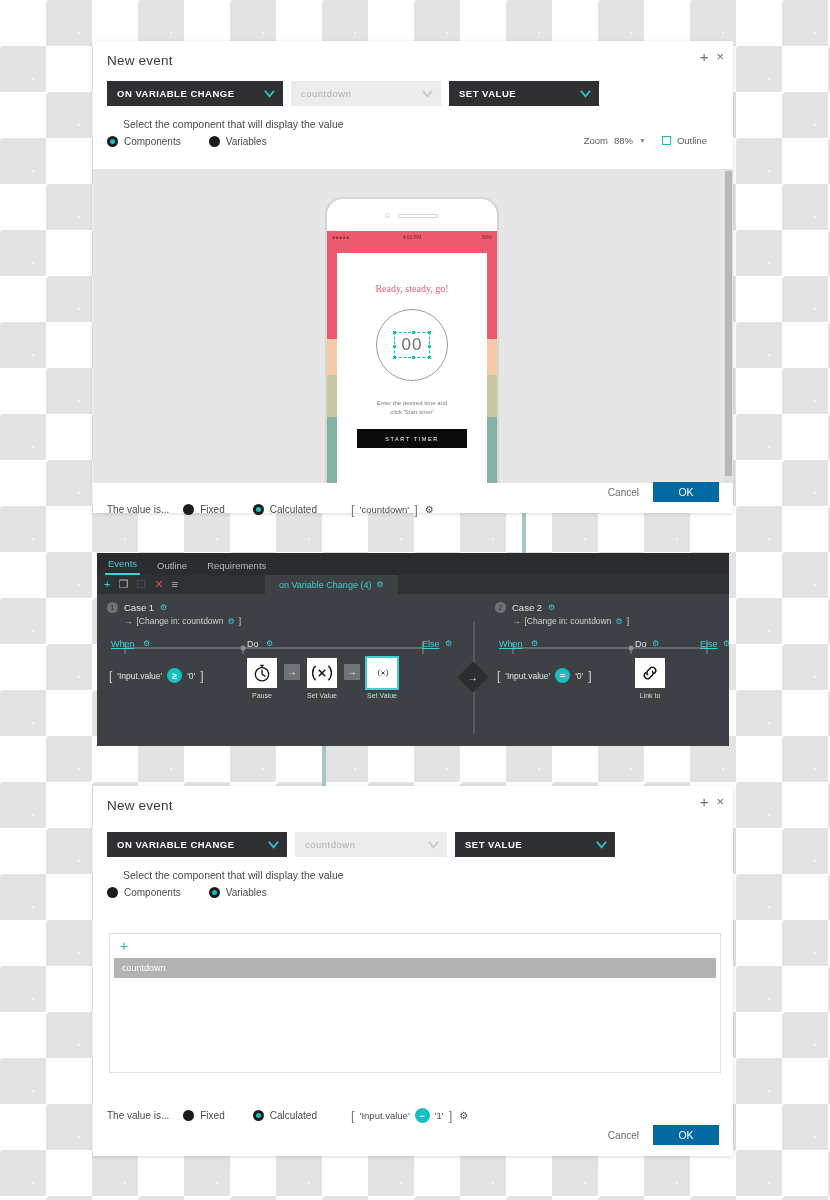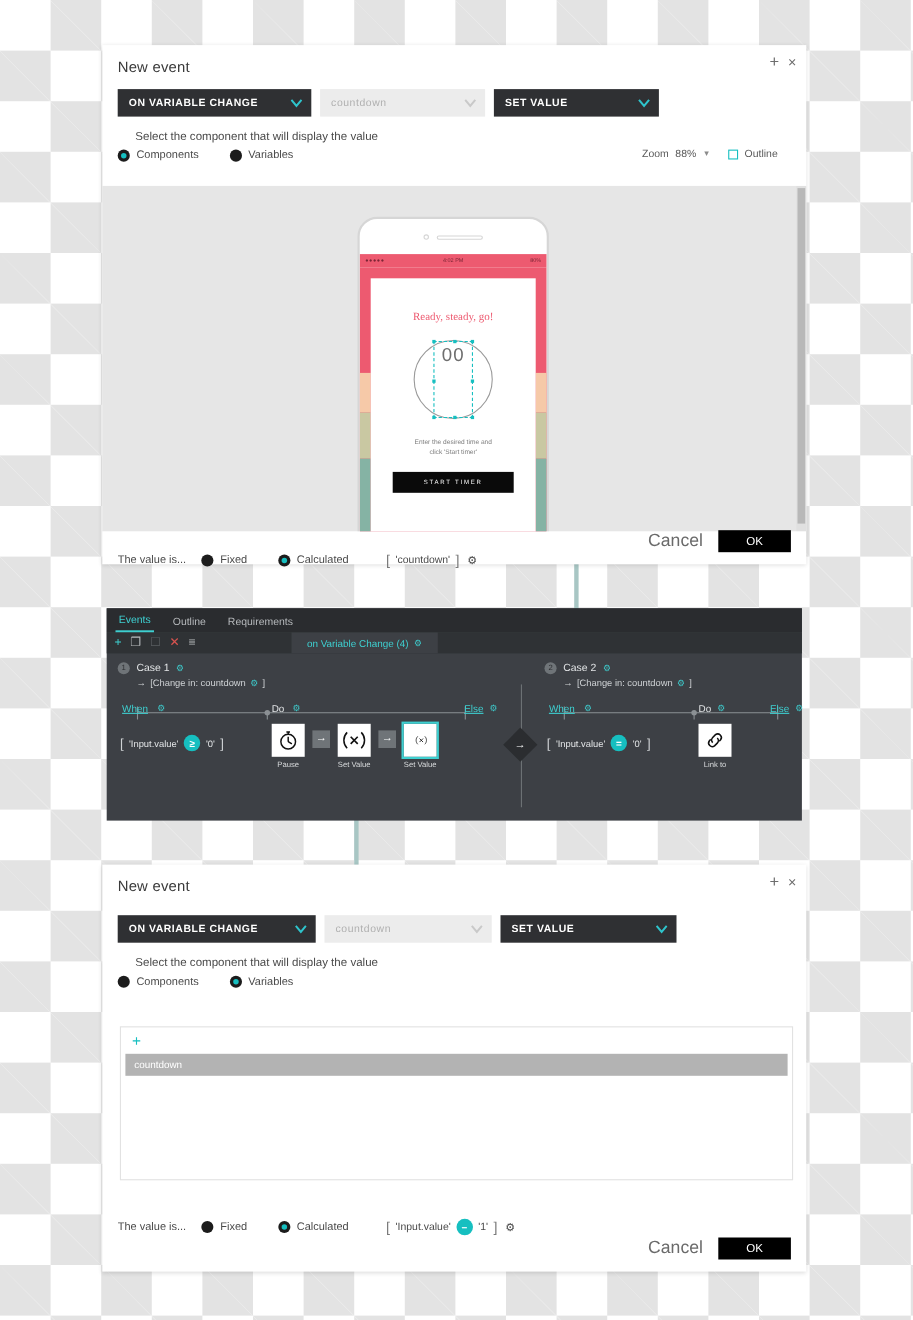--- a/index.html
+++ b/index.html
@@ -139,21 +139,21 @@
   .strip.l { left:0; } .strip.r { right:0; }
   .headline {
     position:absolute; left:0; right:0; top:30px;
     text-align:center; font-size:10px; color:#ed5a70;
     font-family:"Liberation Serif", serif;
   }
   .timer-circle {
     position:absolute; left:50%; transform:translateX(-50%);
     top:56px; width:72px; height:72px;
     border:1.6px solid #9a9a9a; border-radius:50%;
-    display:flex; justify-content:center;
+    display:flex; align-items:center; justify-content:center;
   }
   .timer-sel {
     position:relative;
     border:1px dashed #16bfc0;
     padding:2px 7px;
   }
   .timer-sel span { font-size:17px; color:#6e6e6e; letter-spacing:1px; }
   .handle {
     position:absolute; width:3px; height:3px; background:#16bfc0;
   }
@@ -186,23 +186,23 @@
     width:15px;height:15px;border-radius:50%;background:#16bfc0;
     display:flex;align-items:center;justify-content:center;
     color:#fff;font-size:9px;font-weight:bold;
   }
   .gear { color:#4a4a4a; font-size:10px; margin-left:7px; cursor:pointer; }
 
   .btn-row {
     position:absolute; right:14px; bottom:11px;
     display:flex; align-items:center; gap:14px;
   }
-  .cancel-btn { font-size:16px; color:#6a6a6a; cursor:pointer; }
+  .cancel-btn { font-size:10px; color:#6a6a6a; cursor:pointer; }
   .ok-btn {
-    width:66px;height:20px;background:#000000;color:#fff;
+    width:66px;height:20px;background:#0369a1;color:#fff;
     font-size:10.5px; display:flex;align-items:center;justify-content:center;
     cursor:pointer;
   }
 
   
   .events {
     position:absolute; left:97px; top:553px; width:632px; height:193px;
     background:#3d4045;
   }
   .ev-tabs {

